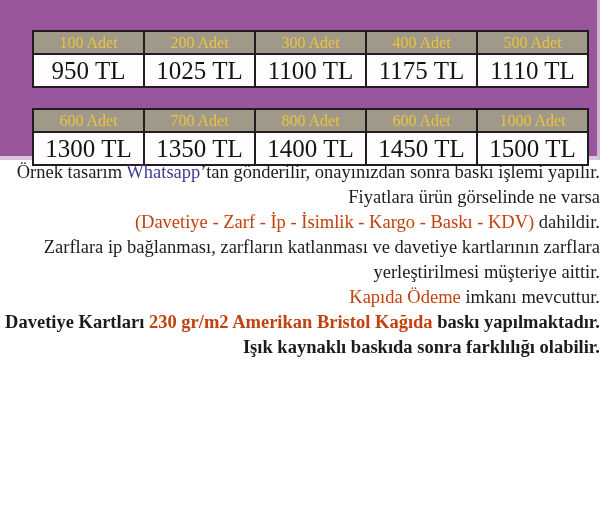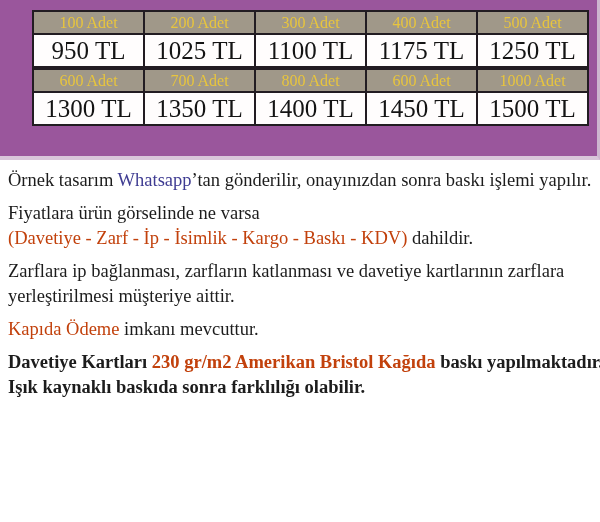--- a/index.html
+++ b/index.html
@@ -9,39 +9,39 @@
   }
   
   .panel{
     box-sizing:border-box;width:600px;height:160px;
     background:#9a569c;
     padding:10px 0 0 32px;
     border-bottom:4px solid #d9c6da;
     border-right:3px solid #cdb6cf;
   }
   table.price-table{
-    border-collapse:collapse;table-layout:fixed;width:557px;
+    border-collapse:collapse;table-layout:fixed;width:557px;margin-top:20px;
   }
   table.price-table + table.price-table{}
   table.price-table td{
     border:2px solid #221c22;text-align:center;vertical-align:middle;
     padding:0;overflow:hidden;white-space:nowrap;
   }
   tr.head-row td{
     background:#a09889;color:#e8c53d;
     font-size:16px;height:21px;
   }
   tr.price-row td{
     background:#fffdfd;color:#141414;
     font-size:25px;font-weight:normal;height:31px;
   }
   
   .notes{width:600px;}
   .notes p{
-    margin:8px;text-align:left;white-space:nowrap;
+    margin:0;text-align:right;white-space:nowrap;
     font-size:18.5px;line-height:25px;color:#1c1c1c;
   }
   .p1{margin-top:56px;}
   .p2{margin-top:22px;}
   .p3{margin-top:20px;}
   .p4{margin-top:18px;}
   .p5{margin-top:20px;font-weight:bold;}
   .red{color:#c2410c;}
   .brand{color:#3f3c92;}
 </style>
@@ -59,21 +59,21 @@
         <td>200 Adet</td>
         <td>300 Adet</td>
         <td>400 Adet</td>
         <td>500 Adet</td>
       </tr>
       <tr class="price-row">
         <td>950 TL</td>
         <td>1025 TL</td>
         <td>1100 TL</td>
         <td>1175 TL</td>
-        <td>1250 TL</td>
+        <td>1110 TL</td>
       </tr>
     </tbody>
       </table>
 
     <table class="price-table">
       <tbody>
           <tr class="head-row">
         <td>600 Adet</td>
         <td>700 Adet</td>
         <td>800 Adet</td>

